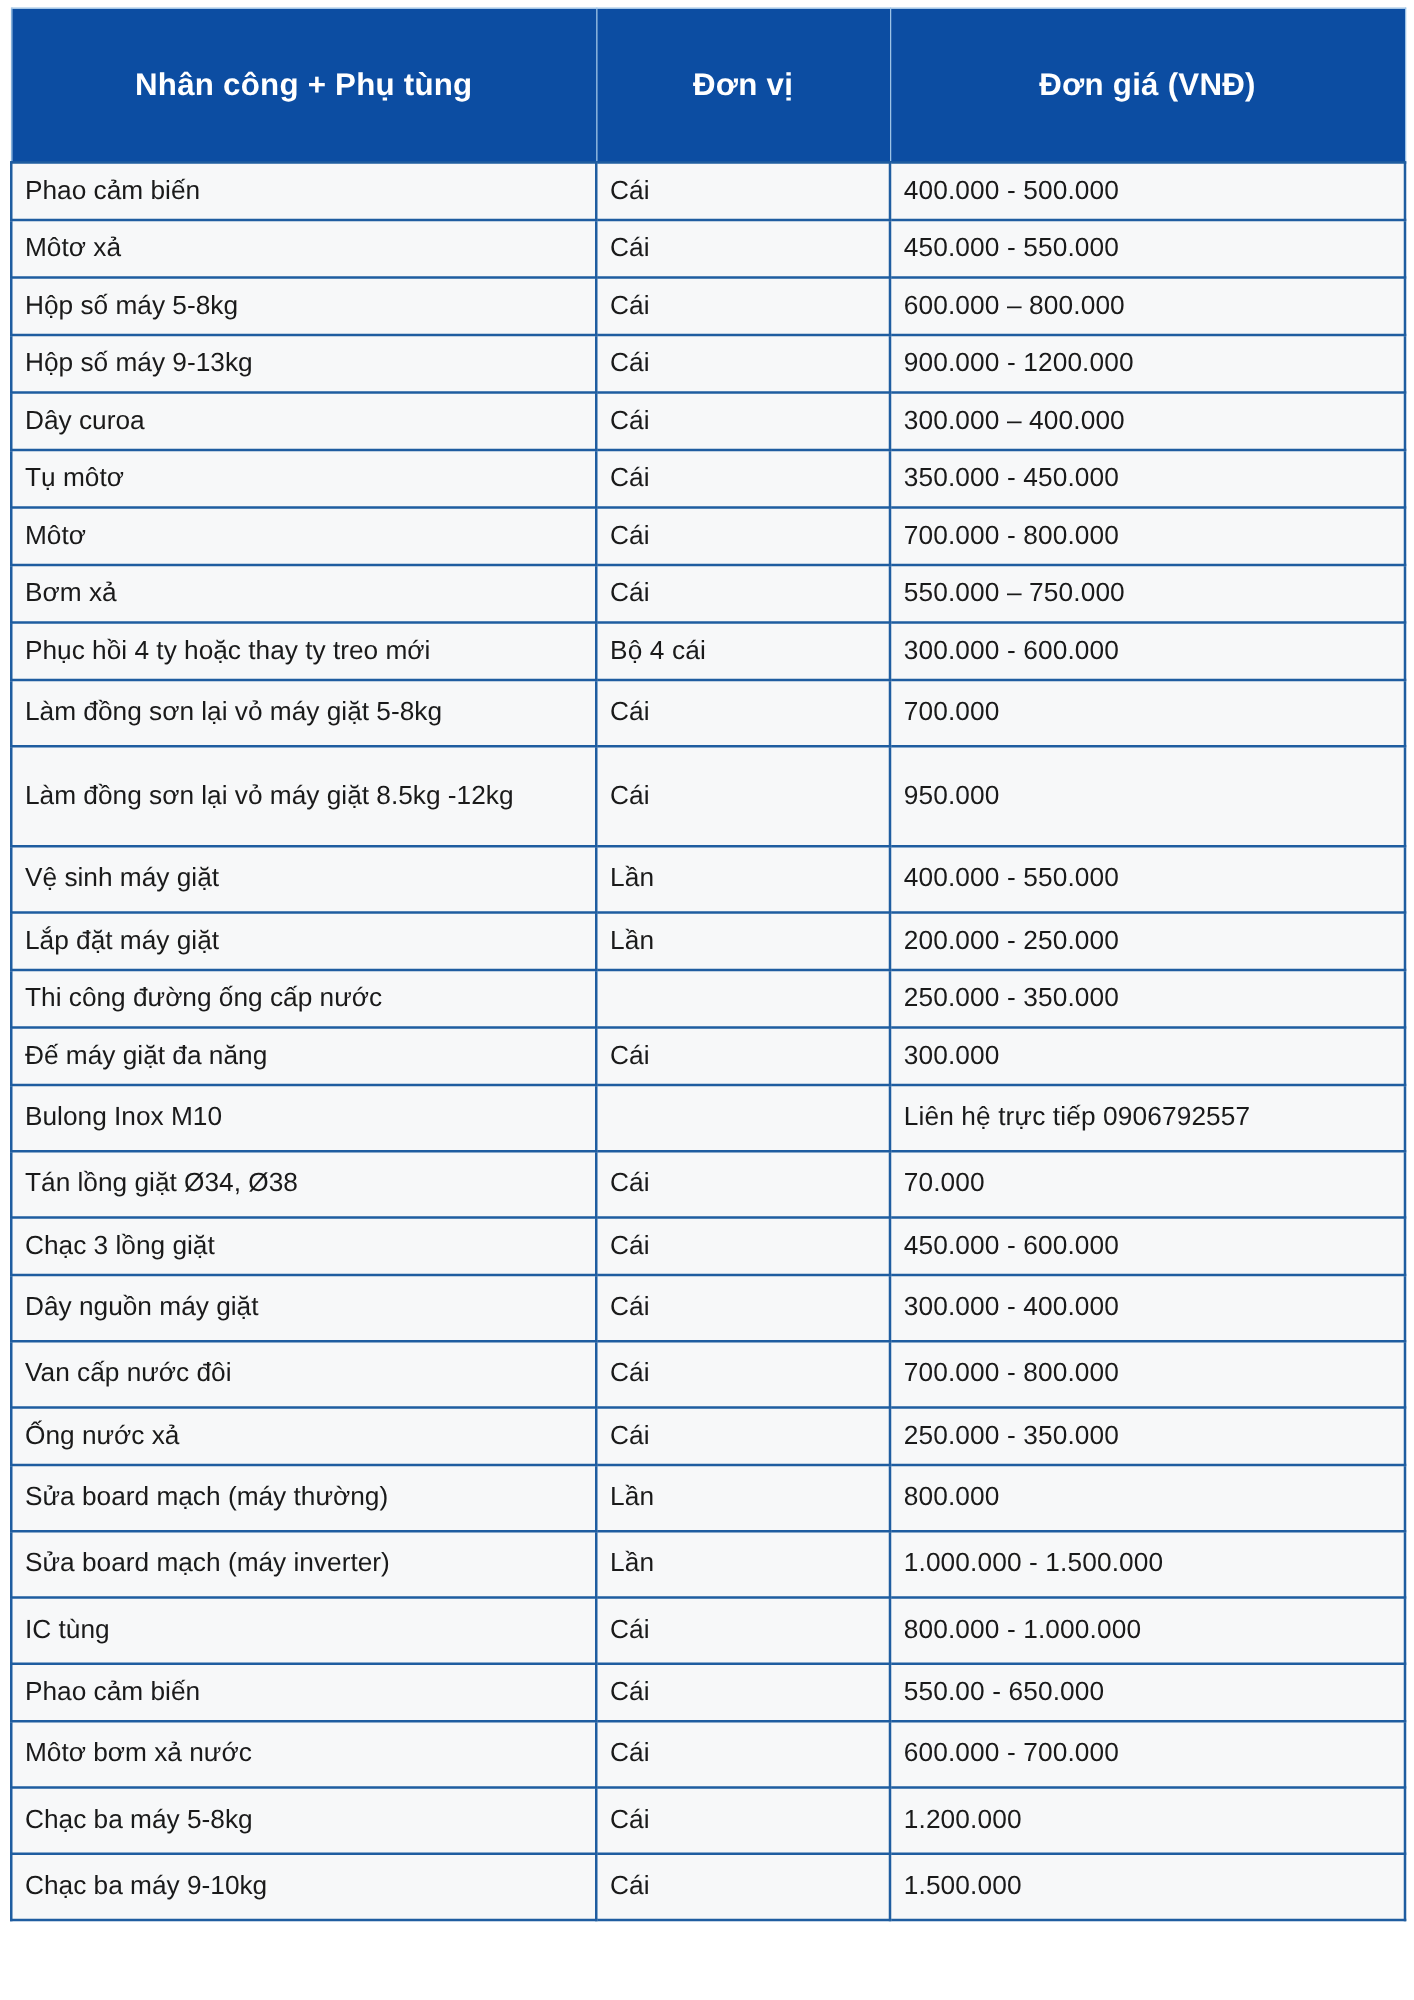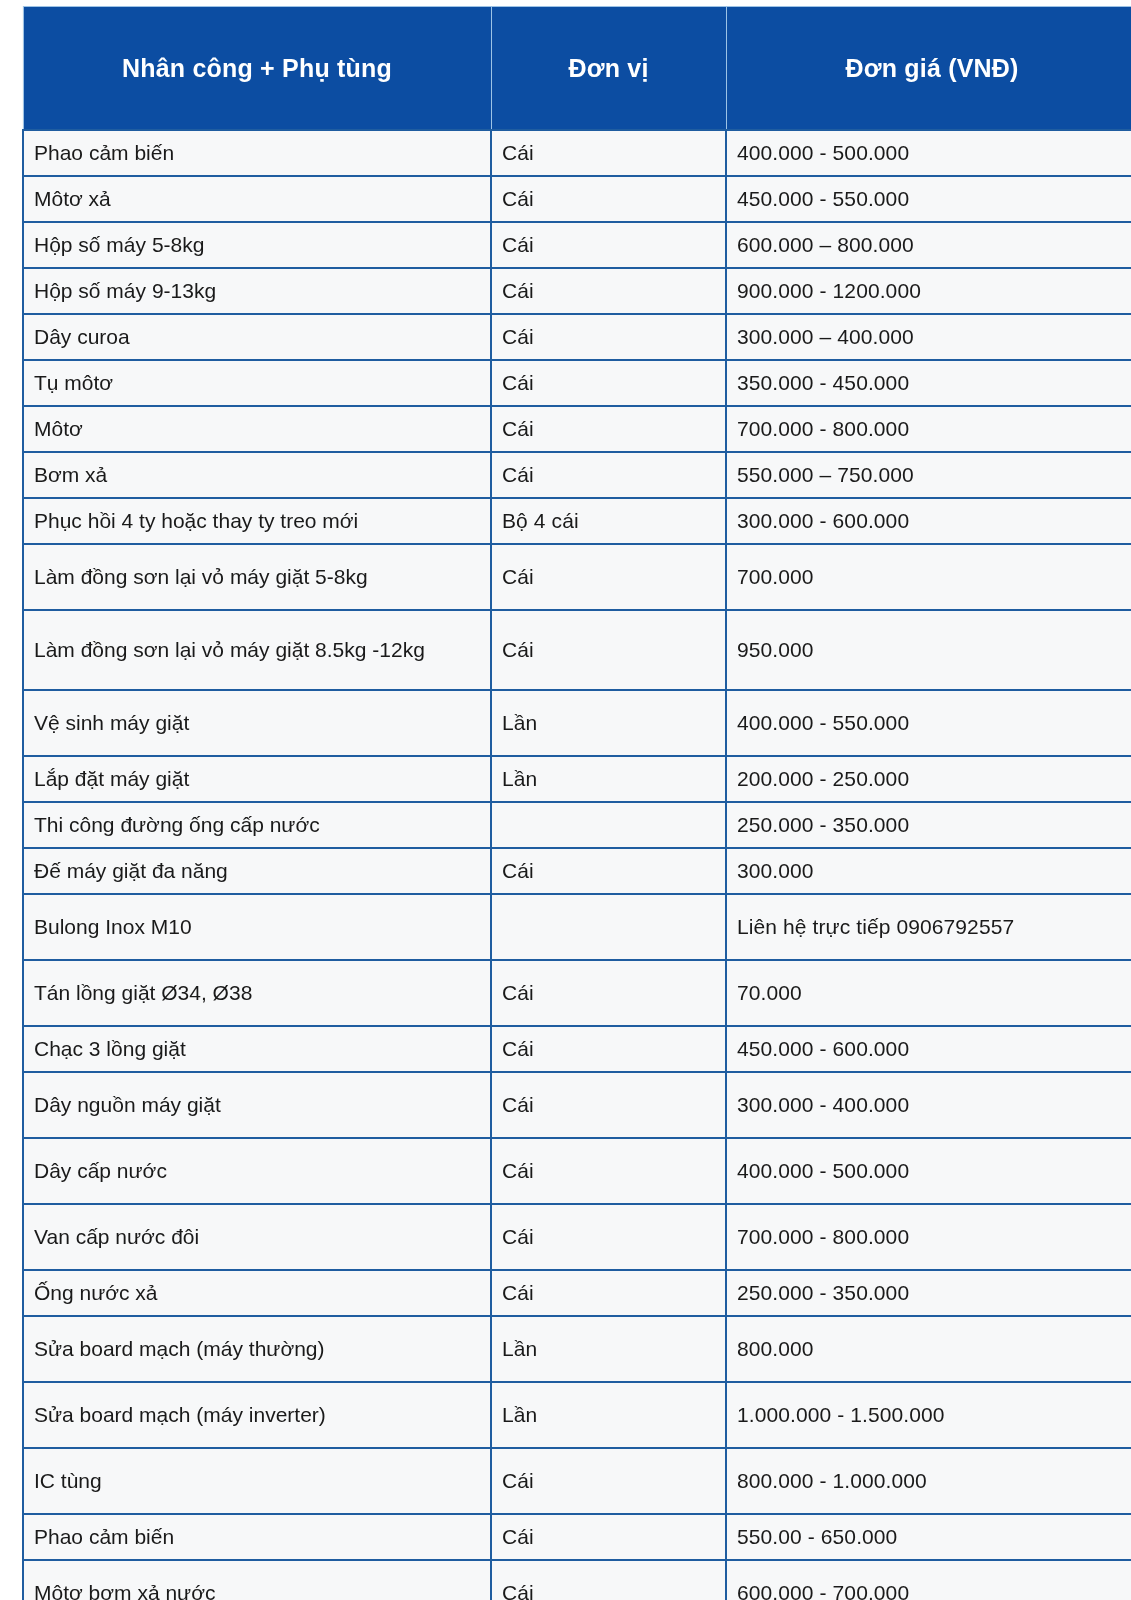--- a/index.html
+++ b/index.html
@@ -12,21 +12,21 @@
     width: 1131px;
     height: 1600px;
     font-family: "Liberation Sans", "DejaVu Sans", sans-serif;
     overflow: hidden;
   }
 
   .page {
     width: 1131px;
     height: 1600px;
     box-sizing: border-box;
-    padding: 6px 8px 0 22px;
+    padding: 6px 8px 0 8px;
     background: #ffffff;
   }
 
   table.price-table {
     width: 1115px;
     border-collapse: collapse;
     table-layout: fixed;
     background: #f7f8f9;
   }
 
@@ -55,21 +55,21 @@
     line-height: 1.25;
     padding: 0 10px;
     vertical-align: middle;
     text-align: left;
     white-space: nowrap;
     overflow: hidden;
   }
 
   tbody tr { height: 46px; }
   tbody tr.tall   { height: 80px; margin-top: 43px; }
-  tbody tr.medium { height: 66px; }
+  tbody tr.medium { height: 53px; }
 
   tbody td.price-cell,
   tbody td.unit-cell { letter-spacing: 0.1px; }
 
   tbody td.empty-cell { color: transparent; }
 </style>
 </head>
 <body>
 
 <div class="page">
@@ -176,25 +176,20 @@
           <td class="item-cell">Chạc 3 lồng giặt</td>
           <td class="unit-cell">Cái</td>
           <td class="price-cell">450.000 - 600.000</td>
         </tr>
         <tr class="medium">
           <td class="item-cell">Dây nguồn máy giặt</td>
           <td class="unit-cell">Cái</td>
           <td class="price-cell">300.000 - 400.000</td>
         </tr>
         <tr class="medium">
-          <td class="item-cell">Dây cấp nước</td>
-          <td class="unit-cell">Cái</td>
-          <td class="price-cell">400.000 - 500.000</td>
-        </tr>
-        <tr class="medium">
           <td class="item-cell">Van cấp nước đôi</td>
           <td class="unit-cell">Cái</td>
           <td class="price-cell">700.000 - 800.000</td>
         </tr>
         <tr>
           <td class="item-cell">Ống nước xả</td>
           <td class="unit-cell">Cái</td>
           <td class="price-cell">250.000 - 350.000</td>
         </tr>
         <tr class="medium">

